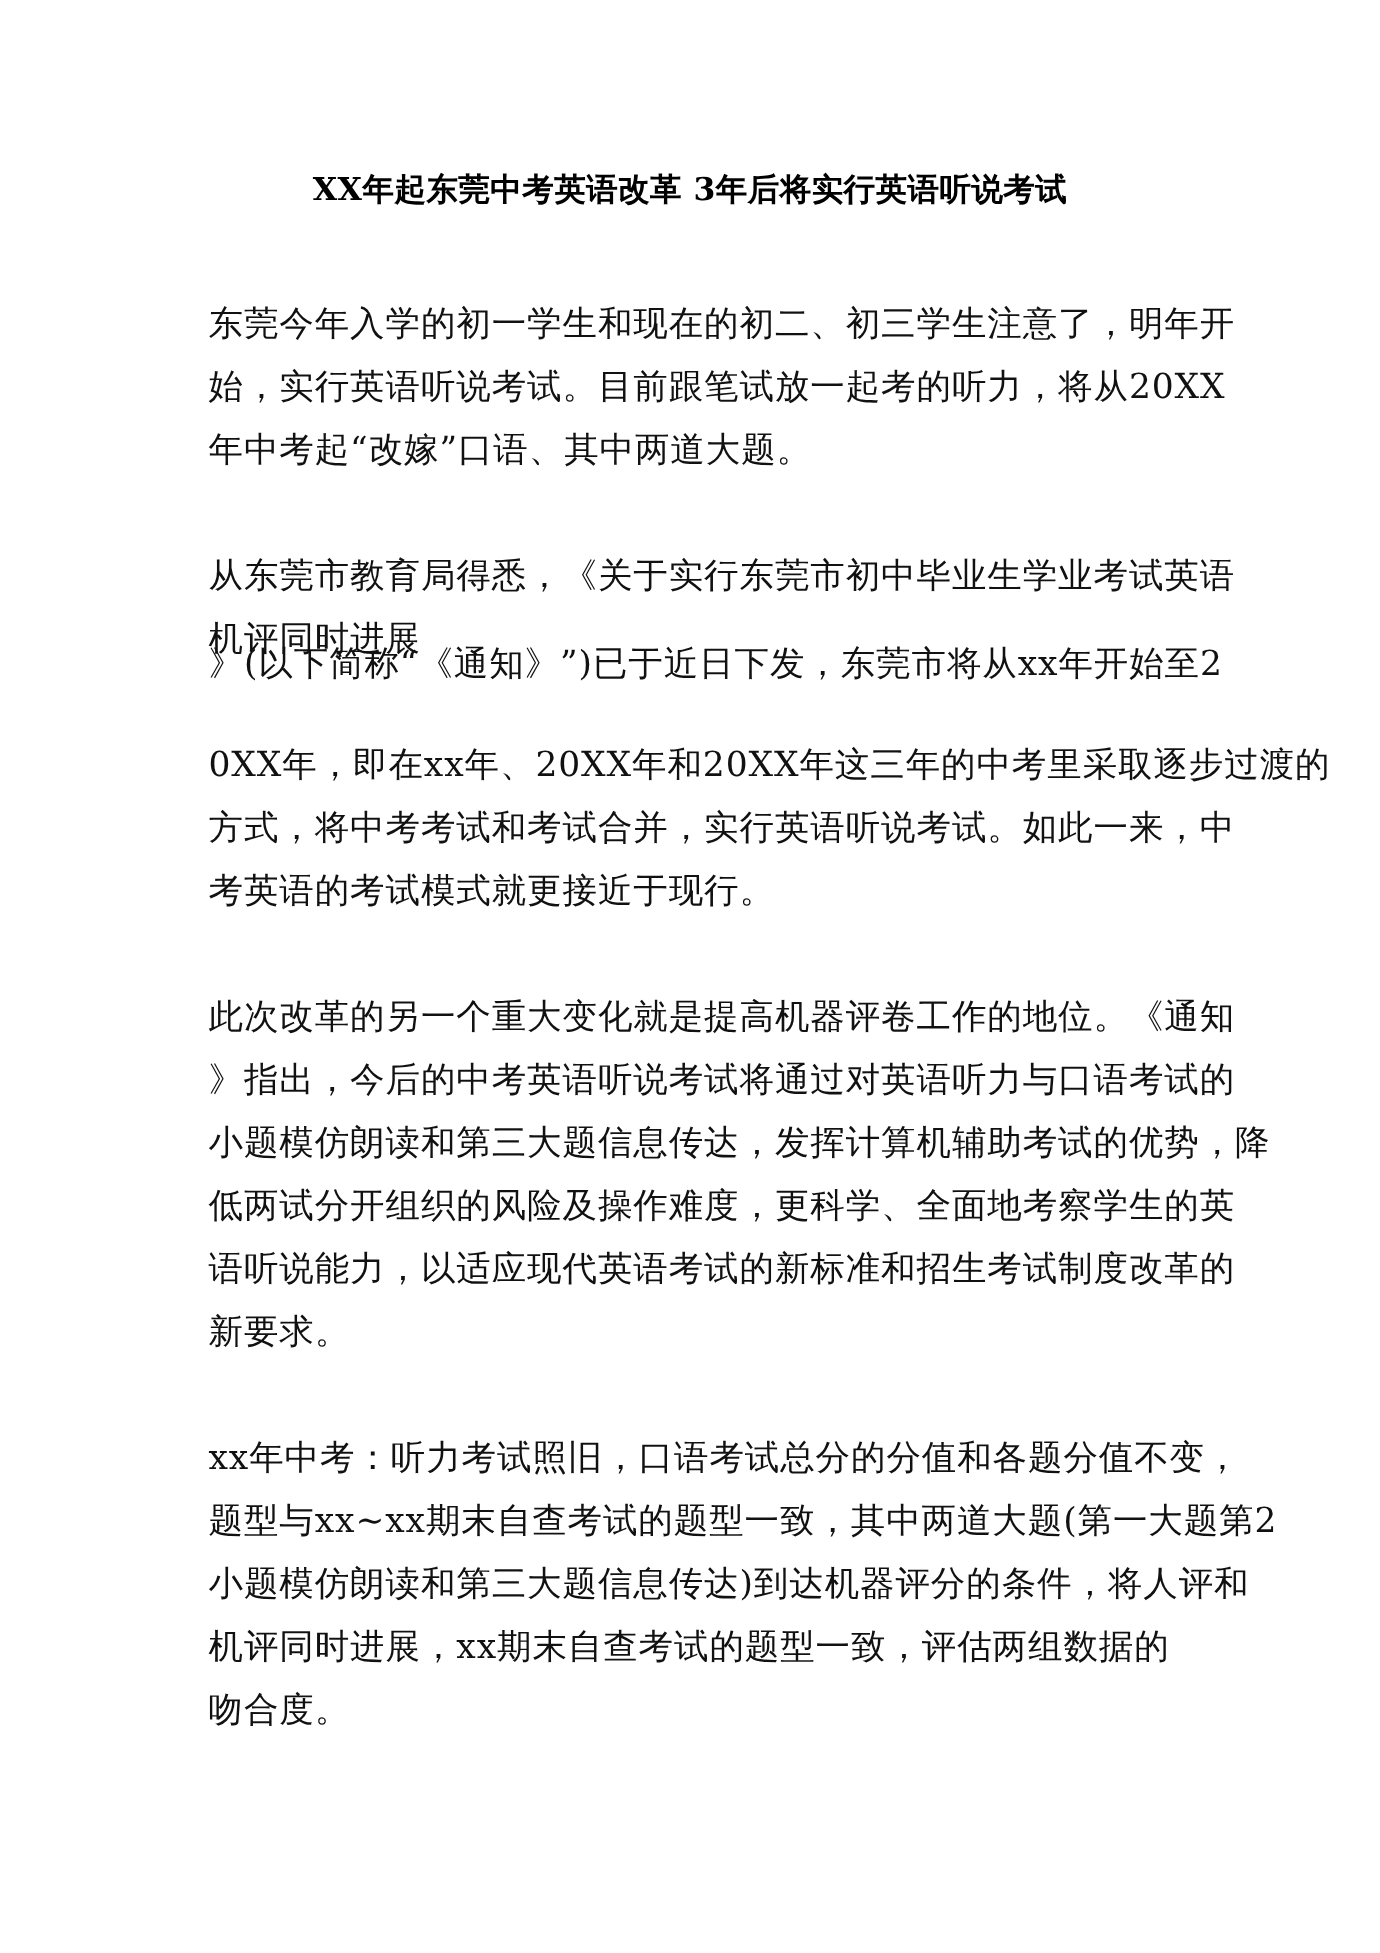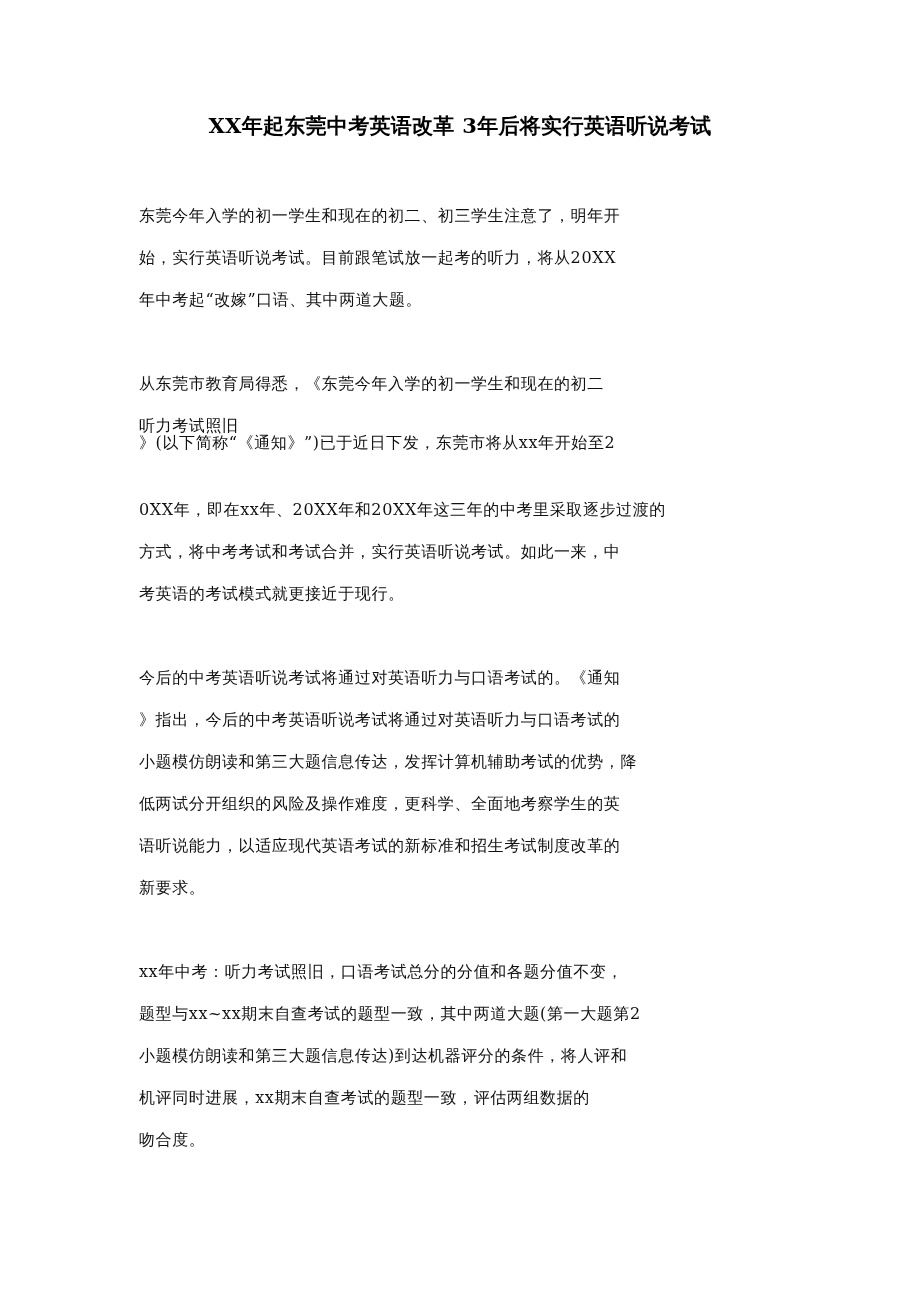--- a/index.html
+++ b/index.html
@@ -31,51 +31,51 @@
       font-size: 21px;
       line-height: 28px;
       font-weight: bold;
       letter-spacing: 0.3px;
       white-space: nowrap;
       color: #000000;
     }
     .line {
       position: absolute;
       left: 139px;
-      font-size: 16px;
+      font-size: 23px;
       line-height: 26px;
       white-space: nowrap;
       color: #111111;
       letter-spacing: 0.6px;
     }
   </style>
 </head>
 <body>
 
 <div class="page">
 
   <div class="title">XX年起东莞中考英语改革 3年后将实行英语听说考试</div>
 
   <div>
     <div class="line" style="top:203px">东莞今年入学的初一学生和现在的初二、初三学生注意了，明年开</div>
     <div class="line" style="top:245px">始，实行英语听说考试。目前跟笔试放一起考的听力，将从20XX</div>
     <div class="line" style="top:287px">年中考起“改嫁”口语、其中两道大题。</div>
   </div>
 
   <div>
-    <div class="line" style="top:371px">从东莞市教育局得悉，《东莞今年入学的初一学生和现在的初二</div>
-    <div class="line" style="top:413px">听力考试照旧</div>
+    <div class="line" style="top:371px">从东莞市教育局得悉，《关于实行东莞市初中毕业生学业考试英语</div>
+    <div class="line" style="top:413px">机评同时进展</div>
     <div class="line" style="top:430px">》(以下简称“《通知》”)已于近日下发，东莞市将从xx年开始至2</div>
     <div class="line" style="top:497px">0XX年，即在xx年、20XX年和20XX年这三年的中考里采取逐步过渡的</div>
     <div class="line" style="top:539px">方式，将中考考试和考试合并，实行英语听说考试。如此一来，中</div>
     <div class="line" style="top:581px">考英语的考试模式就更接近于现行。</div>
   </div>
 
   <div>
-    <div class="line" style="top:665px">今后的中考英语听说考试将通过对英语听力与口语考试的。《通知</div>
+    <div class="line" style="top:665px">此次改革的另一个重大变化就是提高机器评卷工作的地位。《通知</div>
     <div class="line" style="top:707px">》指出，今后的中考英语听说考试将通过对英语听力与口语考试的</div>
     <div class="line" style="top:749px">小题模仿朗读和第三大题信息传达，发挥计算机辅助考试的优势，降</div>
     <div class="line" style="top:791px">低两试分开组织的风险及操作难度，更科学、全面地考察学生的英</div>
     <div class="line" style="top:833px">语听说能力，以适应现代英语考试的新标准和招生考试制度改革的</div>
     <div class="line" style="top:875px">新要求。</div>
   </div>
 
   <div>
     <div class="line" style="top:959px">xx年中考：听力考试照旧，口语考试总分的分值和各题分值不变，</div>
     <div class="line" style="top:1001px">题型与xx~xx期末自查考试的题型一致，其中两道大题(第一大题第2</div>

